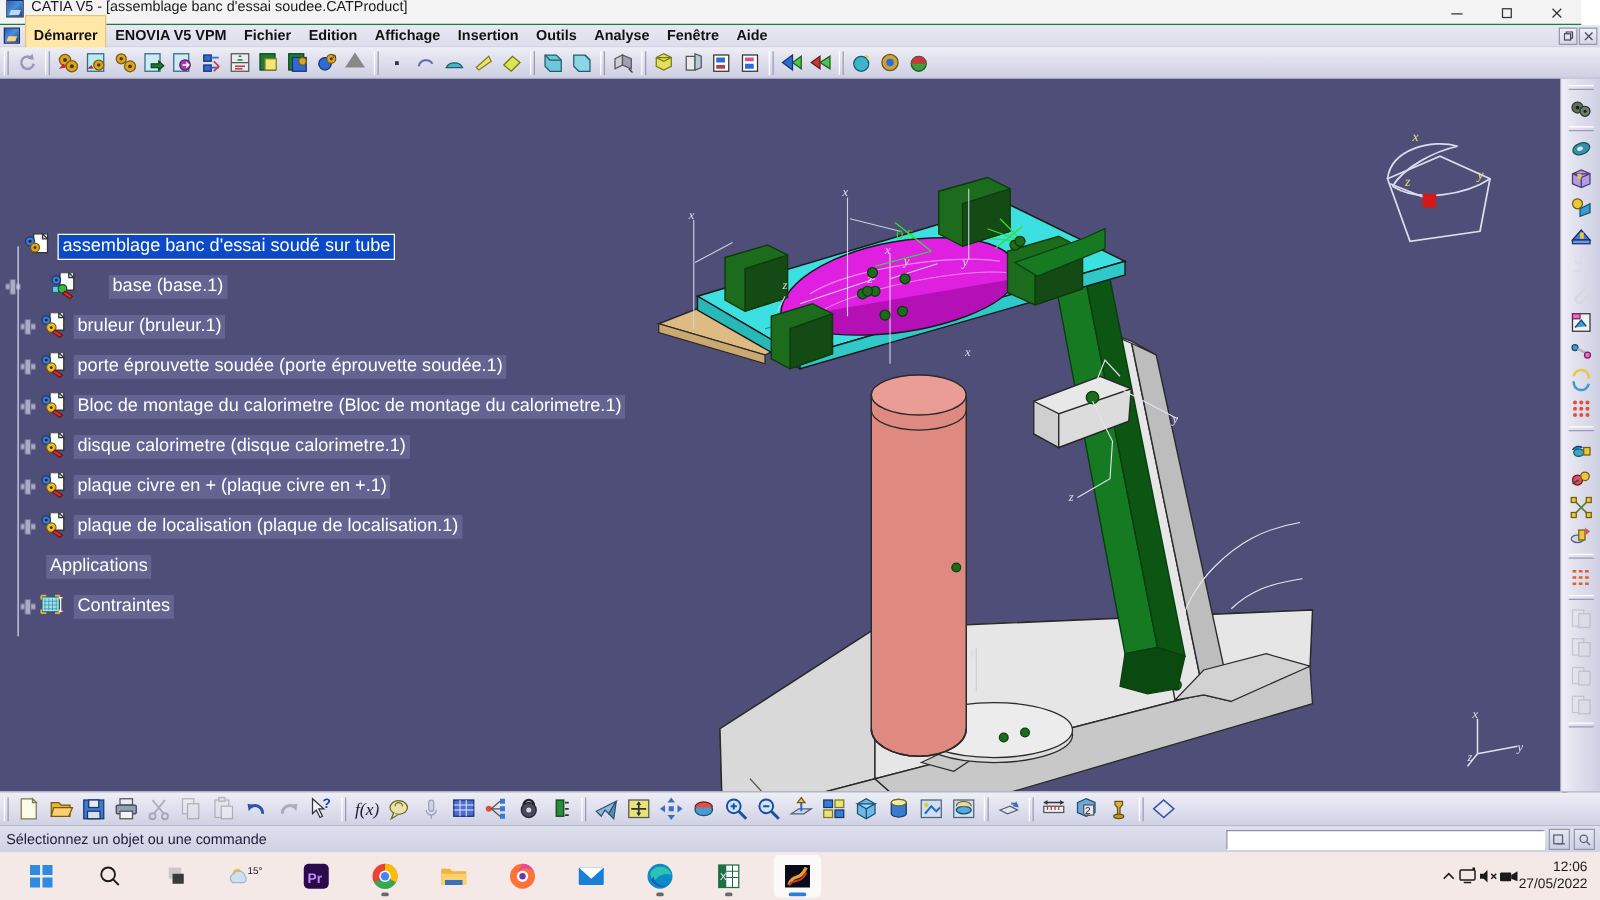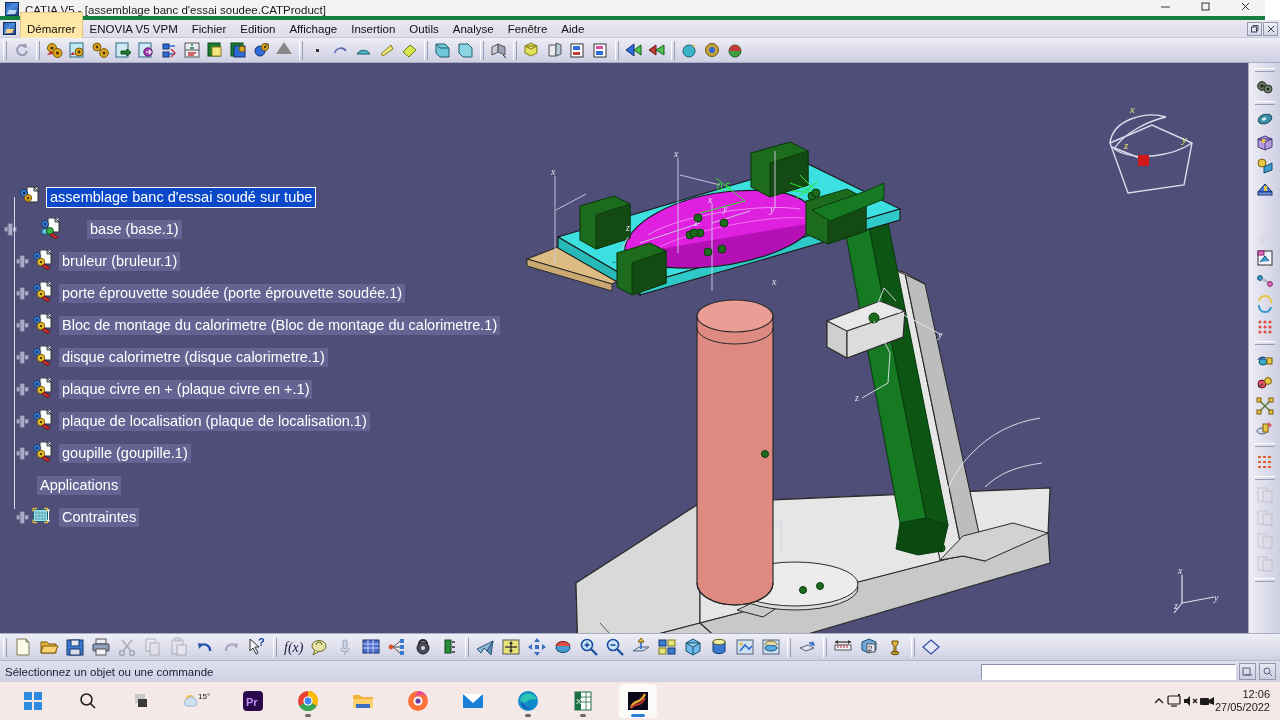--- a/index.html
+++ b/index.html
@@ -8,22 +8,22 @@
     overflow: hidden;
     font-family: "Liberation Sans", sans-serif;
     background: #ffffff;
   }
   #app { position: relative; width: 1280px; height: 720px; }
 
   
   .titlebar {
     position: absolute; left: 0; top: 0; width: 1265px; height: 20px;
     background: #f3f3f3;
-    display: flex; align-items: flex-end;
-    border-bottom: 4px solid #15803d;
+    display: flex; align-items: flex-start;
+    border-bottom: 1px solid #15803d;
   }
   .tb-icon {
     width: 14px; height: 14px; margin-left: 5px; margin-right: 6px;
     background: linear-gradient(135deg,#2a5fb4 0%,#4a8fe0 45%,#1d3f80 100%);
     border: 1px solid #15305f; position: relative; flex: none;
   }
   .tb-icon::after{
     content:""; position:absolute; left:2px; top:7px; width:8px; height:4px;
     background:#bcd8f5; transform:skewX(-20deg);
   }
@@ -45,21 +45,21 @@
     width:13px;height:13px;margin:0 4px 0 3px;flex:none;
     background: linear-gradient(135deg,#2a5fb4 0%,#4a8fe0 45%,#1d3f80 100%);
     border:1px solid #15305f; position:relative;
   }
   .mb-appicon::after{
     content:""; position:absolute; left:2px; top:6px; width:7px; height:4px;
     background:#ffd27f; transform:skewX(-20deg);
   }
   .menu-item {
     font-size: 11.5px; color: #111; padding: 1px 7px; height: 33px;
-    display: flex; align-items: center; white-space: nowrap;
+    display: flex; align-items: center; white-space: nowrap; font-weight: bold;
   }
   .menu-item.hl { background: #ffe7a8; border: 1px solid #e8c477; padding: 0px 6px; }
 
   
   .toolbar-top {
     position: absolute; left: 0; top: 38px; width: 1280px; height: 25px;
     background: linear-gradient(180deg,#eeeef6 0%,#dcdceb 55%,#ced0e2 100%);
     display: flex; align-items: center;
     border-bottom: 1px solid #a9abc4;
   }
@@ -726,40 +726,20 @@
             <circle cx="6" cy="6" r="3.4" fill="#3a7bd5" stroke="#14386e"></circle>
               <circle cx="6" cy="6" r="1.1" fill="#0b1f3d"></circle>
             <circle cx="10" cy="12" r="3.8" fill="#e8c32e" stroke="#7a5a0b"></circle>
               <circle cx="10" cy="12" r="1.2" fill="#4d3805"></circle>
             <path d="M13 14 l6 4 -2 2 -6 -4 z" fill="#d4312e" stroke="#6b1414"></path>
           </svg>
         </span>
         <span class="tree-label">plaque de localisation (plaque de localisation.1)</span>
       </div>
 
-      <div class="tree-row" style="margin-left:12px;">
-        <span class="tree-exp">
-          <svg width="13" height="13" viewBox="0 0 13 13">
-              <rect x="0.5" y="4" width="12" height="4.5" rx="1" fill="#a9abc8" stroke="#6d6f90"></rect>
-              <rect x="4" y="0.5" width="4.5" height="12" rx="1" fill="#a9abc8" stroke="#6d6f90"></rect>
-            </svg>
-        </span>
-        <span class="node-icon">
-          <svg width="24" height="22" viewBox="0 0 24 22">
-            <polygon points="9,0 20,0 20,14 9,14" fill="#fdfdfd" stroke="#333"></polygon>
-            <polygon points="16,0 20,4 16,4" fill="#b9d7ea" stroke="#333"></polygon>
-            <circle cx="6" cy="6" r="3.4" fill="#3a7bd5" stroke="#14386e"></circle>
-              <circle cx="6" cy="6" r="1.1" fill="#0b1f3d"></circle>
-            <circle cx="10" cy="12" r="3.8" fill="#e8c32e" stroke="#7a5a0b"></circle>
-              <circle cx="10" cy="12" r="1.2" fill="#4d3805"></circle>
-            <path d="M13 14 l6 4 -2 2 -6 -4 z" fill="#d4312e" stroke="#6b1414"></path>
-          </svg>
-        </span>
-        <span class="tree-label">goupille (goupille.1)</span>
-      </div>
 
       <div class="tree-row" style="margin-left:12px;">
         <span class="tree-exp"></span>
         <span class="node-icon" style="width:2px;"></span>
         <span class="tree-label">Applications</span>
       </div>
 
       <div class="tree-row" style="margin-left:12px;">
         <span class="tree-exp">
           <svg width="13" height="13" viewBox="0 0 13 13">

